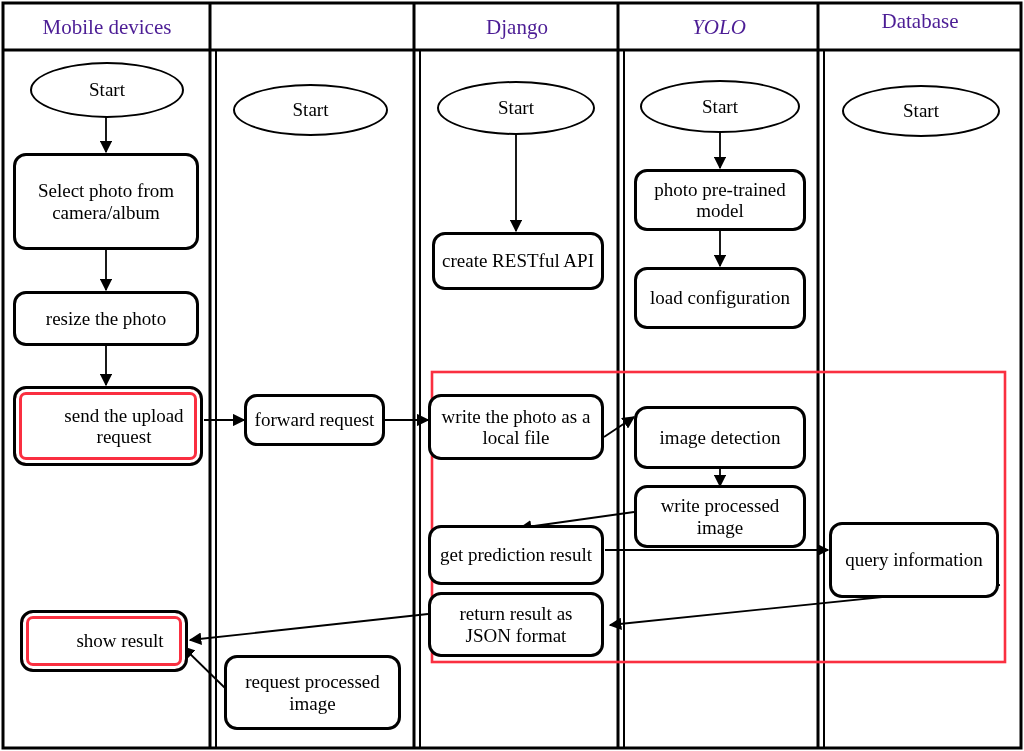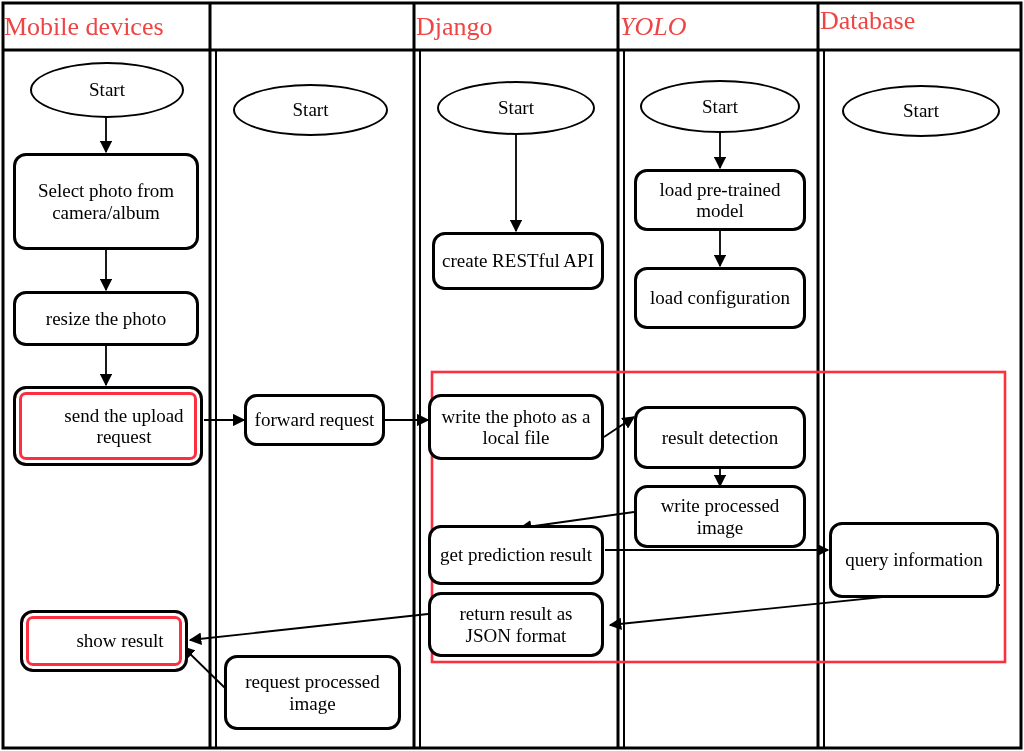--- a/index.html
+++ b/index.html
@@ -19,23 +19,23 @@
     position: absolute;
     left: 0;
     top: 0;
     width: 1024px;
     height: 751px;
   }
   .lane-header-label {
     position: absolute;
     display: flex;
     align-items: center;
-    justify-content: flex-start;
-    font-size: 26px;
-    color: #ef4444;
+    justify-content: center;
+    font-size: 21px;
+    color: #4c1d95;
     white-space: nowrap;
     pointer-events: none;
   }
   .node {
     position: absolute;
     box-sizing: border-box;
     display: flex;
     align-items: center;
     justify-content: center;
     text-align: center;
@@ -185,27 +185,27 @@
     <span class="node-text">write the photo as a local file</span>
   </div>
   <div class="node process" style="left:428px; top:525px; width:176px; height:60px;">
     <span class="node-text">get prediction result</span>
   </div>
   <div class="node process" style="left:428px; top:592px; width:176px; height:65px;">
     <span class="node-text">return result as JSON format</span>
   </div>
 
   <div class="node process" style="left:634px; top:169px; width:172px; height:62px;">
-    <span class="node-text">load pre-trained model</span>
+    <span class="node-text">photo pre-trained model</span>
   </div>
   <div class="node process" style="left:634px; top:267px; width:172px; height:62px;">
     <span class="node-text">load configuration</span>
   </div>
   <div class="node process" style="left:634px; top:406px; width:172px; height:63px;">
-    <span class="node-text">result detection</span>
+    <span class="node-text">image detection</span>
   </div>
   <div class="node process" style="left:634px; top:485px; width:172px; height:63px;">
     <span class="node-text">write processed image</span>
   </div>
 
   <div class="node process" style="left:829px; top:522px; width:170px; height:76px;font-family:Liberation Serif, serif;">
     <span class="node-text">query information</span>
   </div>
 
 </div>

